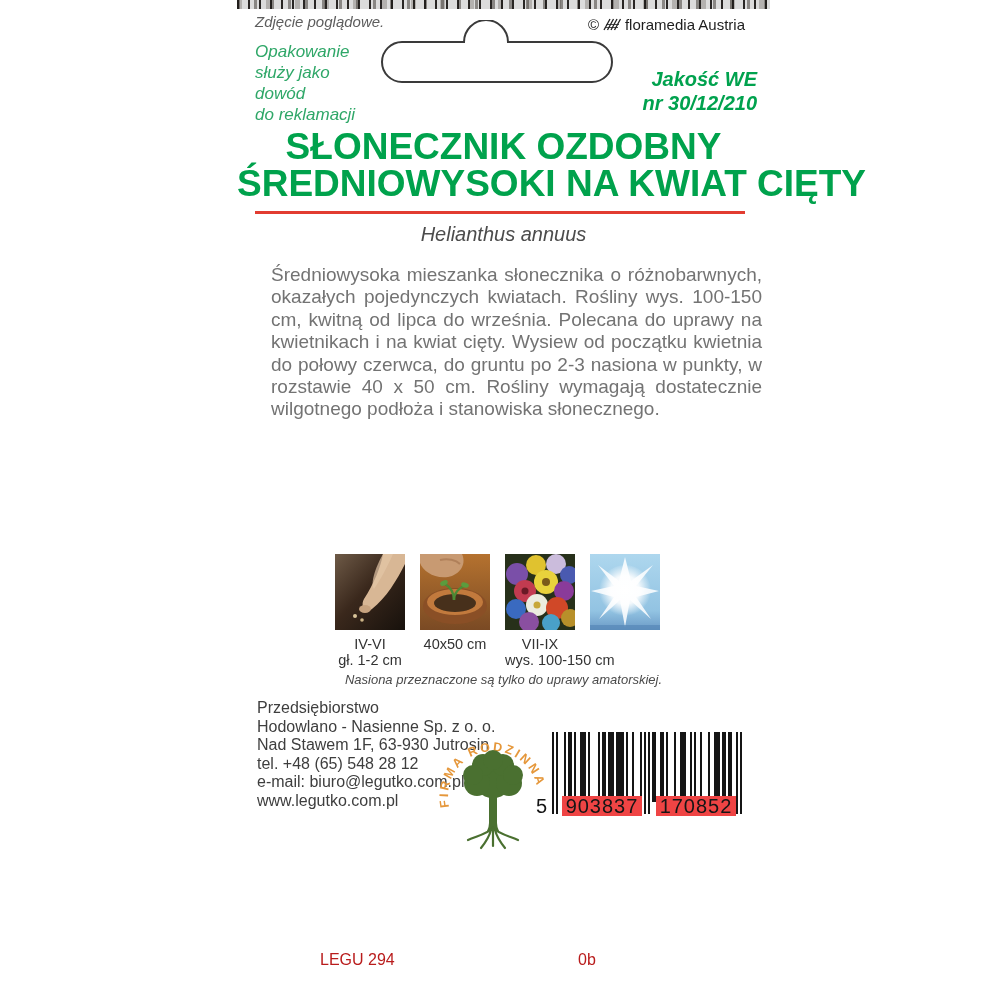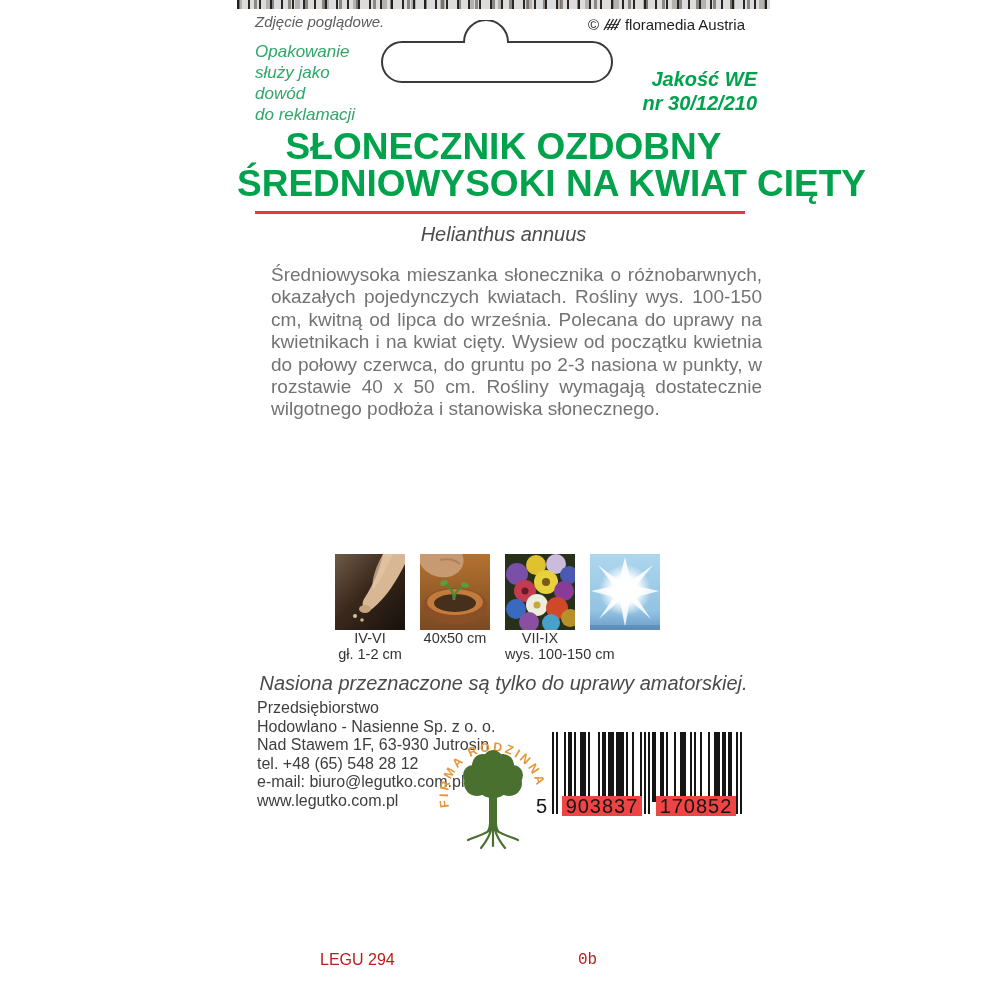--- a/index.html
+++ b/index.html
@@ -25,42 +25,42 @@
   .red-line{position:absolute;left:18px;top:211px;width:490px;height:3px;background:#e23c31;}
   .latin{position:absolute;left:0;top:223px;width:533px;text-align:center;font-size:20px;font-style:italic;color:#4c4c4c;}
 
   .description{position:absolute;left:18px;top:248px;width:491px;margin:16px;
     font-size:19px;line-height:22.4px;color:#737373;text-align:justify;}
 
   .pictos{position:absolute;left:98px;top:554px;display:flex;gap:15px;}
   .picto{width:70px;}
   .picto-img{width:70px;height:76px;overflow:hidden;}
   .picto-img svg{display:block;}
-  .picto-label{text-align:center;font-size:14.5px;line-height:16px;color:#333;white-space:nowrap;}
+  .picto-label{margin-top:6px;text-align:center;font-size:14.5px;line-height:16px;color:#333;white-space:nowrap;}
 
   .amateur-note{position:absolute;left:0;top:672px;width:533px;text-align:center;
-    font-size:20px;font-style:italic;color:#4a4a4a;}
+    font-size:13px;font-style:italic;color:#4a4a4a;}
 
   .producer{position:absolute;left:20px;top:699px;font-size:16px;line-height:18.6px;color:#3e3e3e;}
 
   .family-logo{position:absolute;left:200px;top:731px;}
 
   .barcode{position:absolute;left:315px;top:732px;width:190px;height:84px;}
   .bars{position:relative;width:190px;height:84px;font-size:0;white-space:nowrap;}
   .bc-module{display:inline-block;vertical-align:top;width:2px;height:70px;}
   .bc-module.bar{background:#151515;}
   .bc-module.guard{height:82px;}
   .bc-digit{position:absolute;bottom:0;font-size:20px;color:#151515;letter-spacing:1px;background:#ef4444;padding:0 1px;line-height:20px;}
   .bc-lead{left:-17px;background:transparent;}
   .bc-g1{left:10px;width:80px;text-align:center;}
   .bc-g2{left:104px;width:80px;text-align:center;}
 
   .footer-code{position:absolute;top:951px;font-size:16px;color:#b91c1c;}
   .footer-left{left:83px;}
-  .footer-right{left:341px;font-family:Liberation Mono, monospace;}
+  .footer-right{left:341px;}
 </style>
 </head>
 <body>
 
 <div class="packet">
 
   <div class="tear-strip"></div>
 
   <div class="photo-note">Zdjęcie poglądowe.</div>
 

